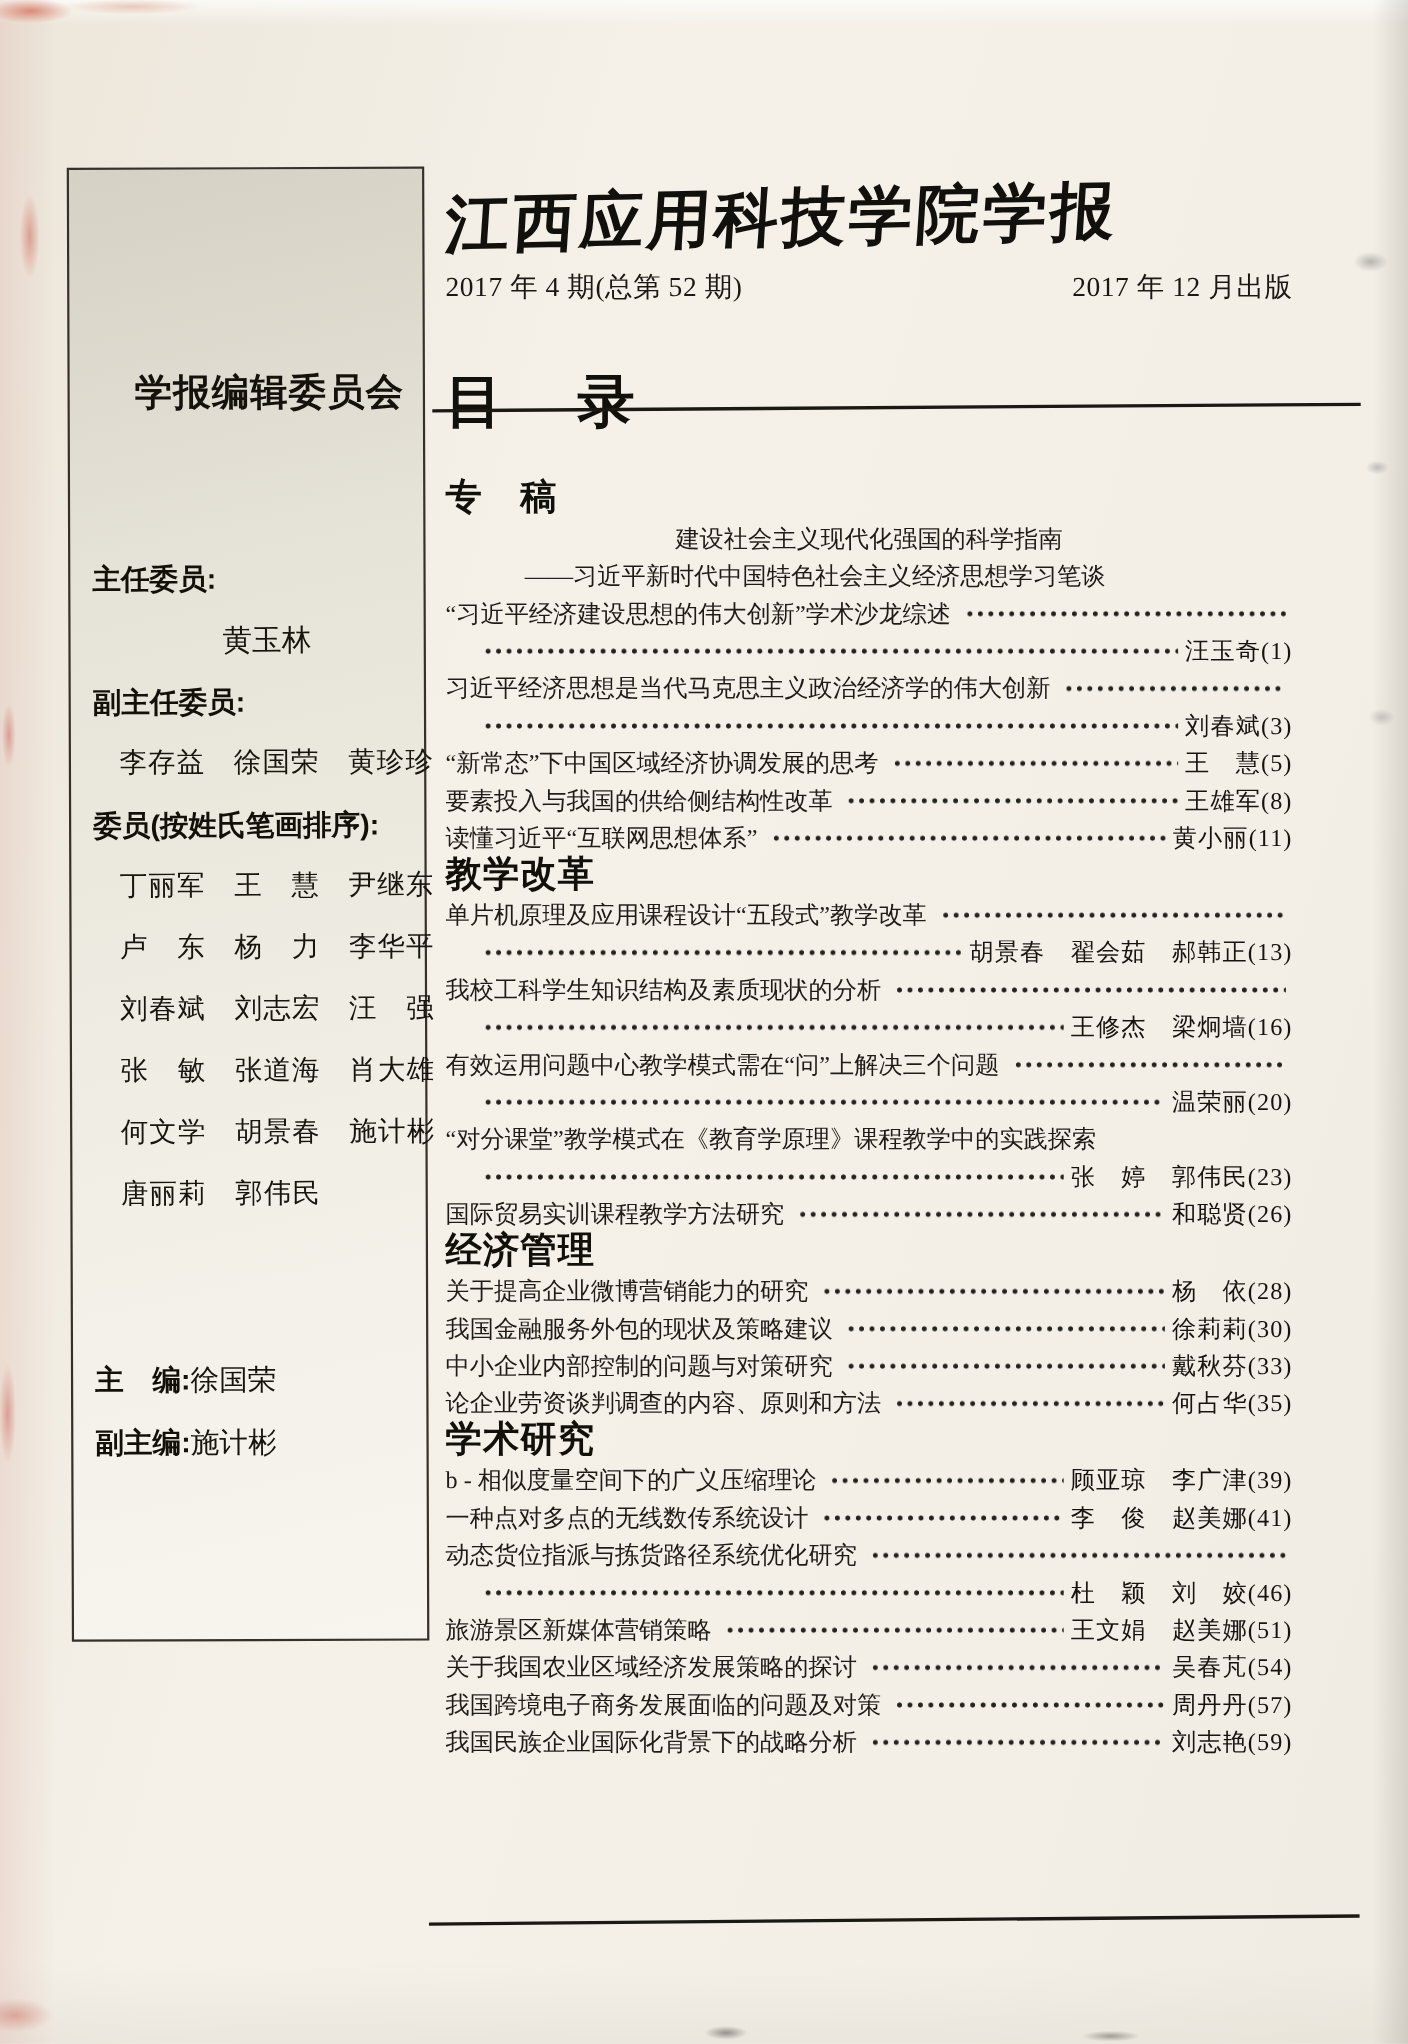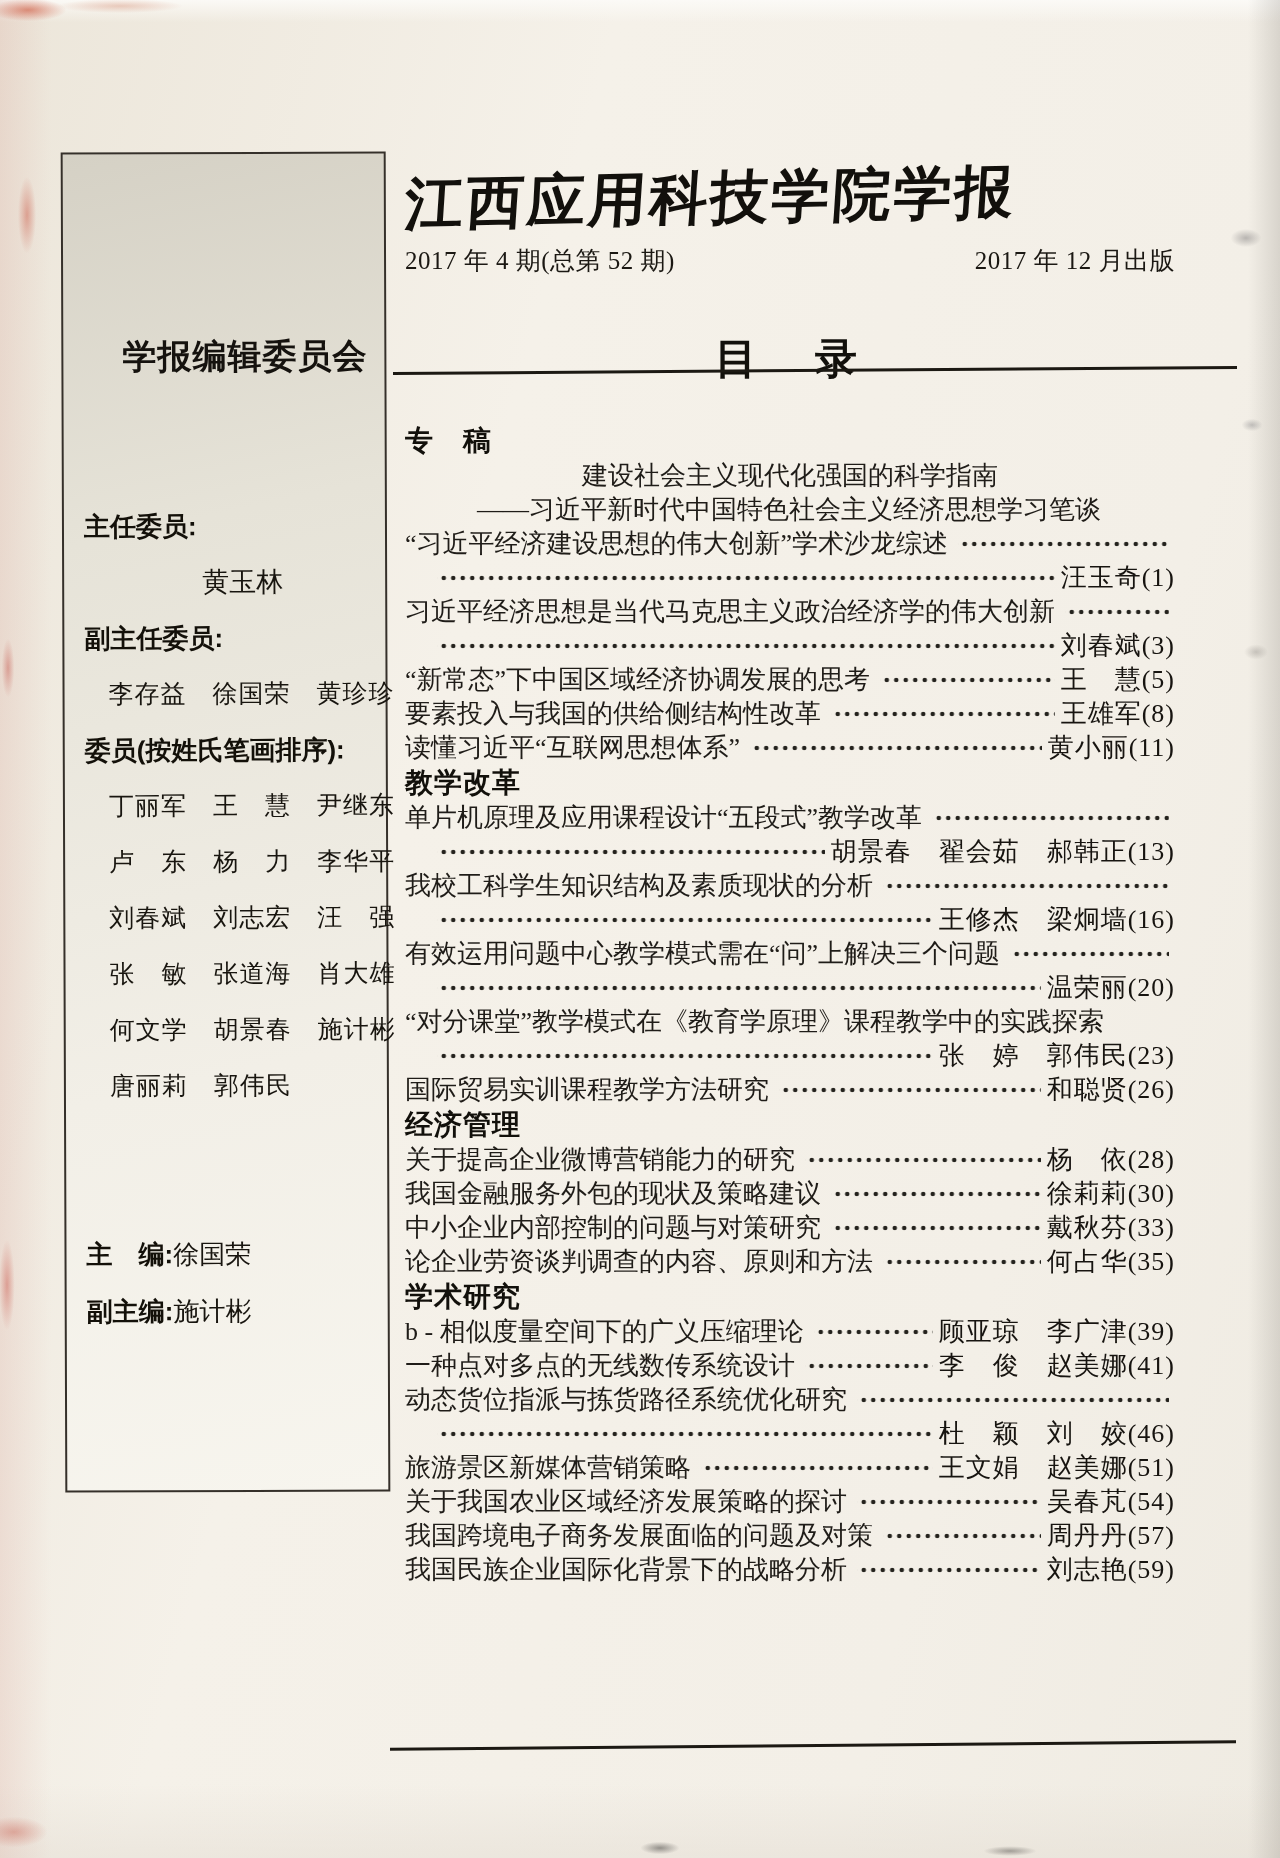--- a/index.html
+++ b/index.html
@@ -61,30 +61,30 @@
     margin:166px 0 0;white-space:nowrap;
     font-size:58px;font-weight:bold;letter-spacing:3px;color:#12100c;
     transform:skewX(-5deg) rotate(-1.2deg);transform-origin:left center;
   }
   .issue-line{
     display:flex;justify-content:space-between;align-items:baseline;
     font-size:25px;color:#1b1813;letter-spacing:0.5px;
   }
   .rule{position:absolute;left:393px;top:369px;width:844px;height:3px;background:#1c1913;transform:rotate(-0.4deg);}
   .toc-title{
-    margin:54px 0 0;text-align:center;
+    margin:54px 0 0;
     font-family:"Liberation Sans","DejaVu Sans",sans-serif;
-    font-size:42px;font-weight:bold;letter-spacing:8px;color:#12100b;
+    font-size:52px;font-weight:bold;letter-spacing:8px;color:#12100b;
   }
   #toc-sections{margin-top:36px;}
   .sec-head{
-    font-family:Liberation Serif, serif;
-    font-weight:bold;font-size:28px;line-height:36px;color:#12100b;letter-spacing:1px;
-  }
-  .row{display:flex;align-items:baseline;font-size:26px;line-height:34px;white-space:nowrap;}
+    font-family:Liberation Mono, monospace;
+    font-weight:bold;font-size:33px;line-height:36px;color:#12100b;letter-spacing:1px;
+  }
+  .row{display:flex;align-items:baseline;font-size:22px;line-height:34px;white-space:nowrap;}
   .row .t{flex:0 0 auto;}
   .row .leader{
     flex:1 1 auto;align-self:center;height:14px;min-width:14px;margin:0 6px 0 10px;
     background-image:radial-gradient(circle at center,#24221d 1.9px,rgba(0,0,0,0) 2.6px);
     background-size:9.5px 14px;background-repeat:repeat-x;background-position:2px 55%;
   }
   .row .a{flex:0 0 auto;letter-spacing:1px;color:#171410;}
   .row.center{justify-content:center;}
   .row.cont{padding-left:22px;}
   .bottom-rule{position:absolute;left:390px;top:1744px;width:846px;height:3px;background:#1c1913;transform:rotate(-0.5deg);}

